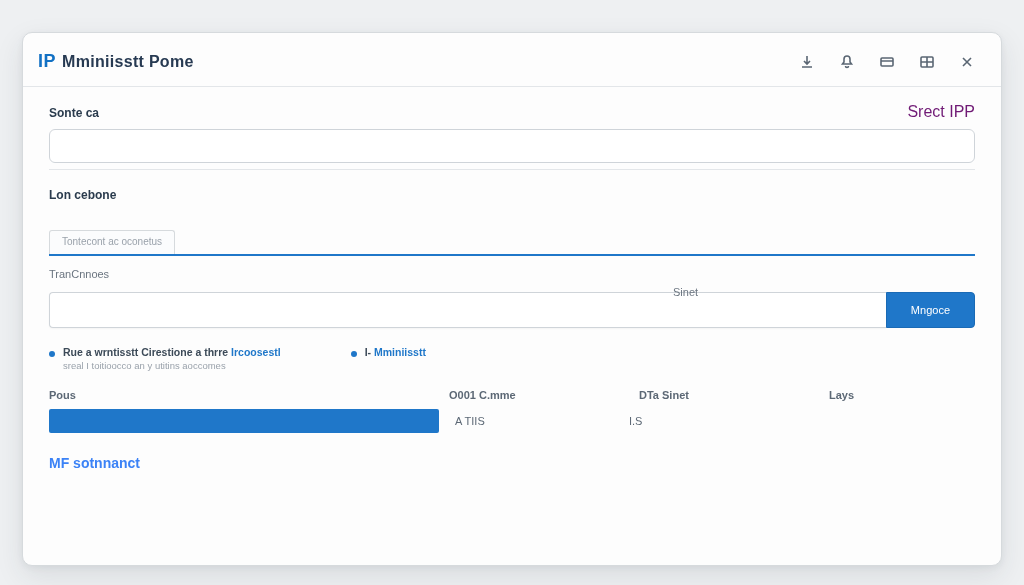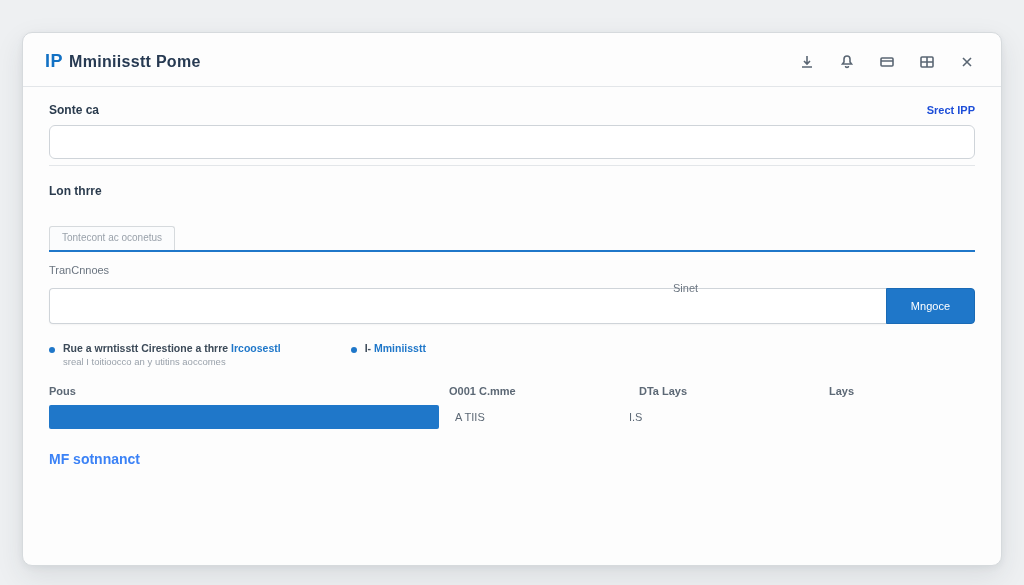--- a/index.html
+++ b/index.html
@@ -16,41 +16,41 @@
     width: 980px; height: 534px;
     background: #fdfdfd;
     border: 1px solid #d6dadd;
     border-radius: 10px;
     box-shadow: 0 10px 28px rgba(40,50,60,0.10), 0 2px 6px rgba(40,50,60,0.06);
     overflow: hidden;
   }
   
   .win-header {
     display: flex; align-items: center; justify-content: space-between;
-    padding: 18px 26px 14px 22px;
+    padding: 18px 26px 14px 15px;
     border-bottom: 1px solid #e3e6e9;
   }
   .brand { display: flex; align-items: center; gap: 6px; }
   .brand-mark {
     font-weight: 800; font-size: 18px; color: #1271c4;
     letter-spacing: 0.5px;
   }
   .brand-title {
     font-weight: 700; font-size: 16px; color: #273a52;
     letter-spacing: 0.3px;
   }
   .header-icons { display: flex; align-items: center; gap: 24px; color: #5a6673; }
   .hicon { width: 16px; height: 16px; display: inline-flex; align-items: center; justify-content: center; }
   .hicon svg { width: 16px; height: 16px; stroke: #5a6673; fill: none; stroke-width: 1.6; }
   
   .body { padding: 16px 26px 0 26px; }
   .section-top { padding-bottom: 6px; border-bottom: 1px solid #e3e6e9; }
   .row-labels { display: flex; justify-content: space-between; align-items: baseline; margin-bottom: 8px; }
   .lbl { font-weight: 700; font-size: 12px; color: #2a3b4d; }
-  .lbl-right { font-weight: 700; font-size: 11px; color: #1d4ed8; }
+  .lbl-right { font-weight: 400; font-size: 16px; color: #701a75; }
   .field-lg {
     width: 100%; height: 34px;
     background: #ffffff;
     border: 1px solid #cfd4d9;
     border-radius: 6px;
     padding: 0 10px;
     font-size: 13px; color: #2a3b4d;
     outline: none;
   }
   .section-mid { padding-top: 18px; }
@@ -160,21 +160,21 @@
 
     <div class="section-top">
       <div class="row-labels">
         <span class="lbl">Sonte ca</span>
         <span class="lbl-right">Srect IPP</span>
       </div>
       <input class="field-lg" type="text" value="" style="">
     </div>
 
     <div class="section-mid">
-      <span class="sub-lbl">Lon thrre</span>
+      <span class="sub-lbl">Lon cebone</span>
 
       <div class="tabstrip">
         <span class="tab">Tontecont ac oconetus</span>
       </div>
 
       <div class="mini-lbl-row" style="margin-top:10px;">
         <span class="mini-lbl" style="display:inline-block;">TranCnnoes</span>
         <span class="mini-lbl two">Sinet</span>
       </div>
 
@@ -205,21 +205,21 @@
               <span>I-</span>
               <span class="kw">Mminiisstt</span>
             </div>
           </div>
         </div>
       </div>
 
       <div class="data-head">
         <span class="dh1">Pous</span>
         <span class="dh2">O001 C.mme</span>
-        <span class="dh3">DTa Lays</span>
+        <span class="dh3">DTa Sinet</span>
         <span class="dh4">Lays</span>
       </div>
       <div class="data-row">
         <div class="prog"></div>
         <span class="dv dv2">A TIIS</span>
         <span class="dv dv3">I.S</span>
         <span class="dv dv4"></span>
       </div>
 
       <div class="footer-label">MF sotnnanct</div>

